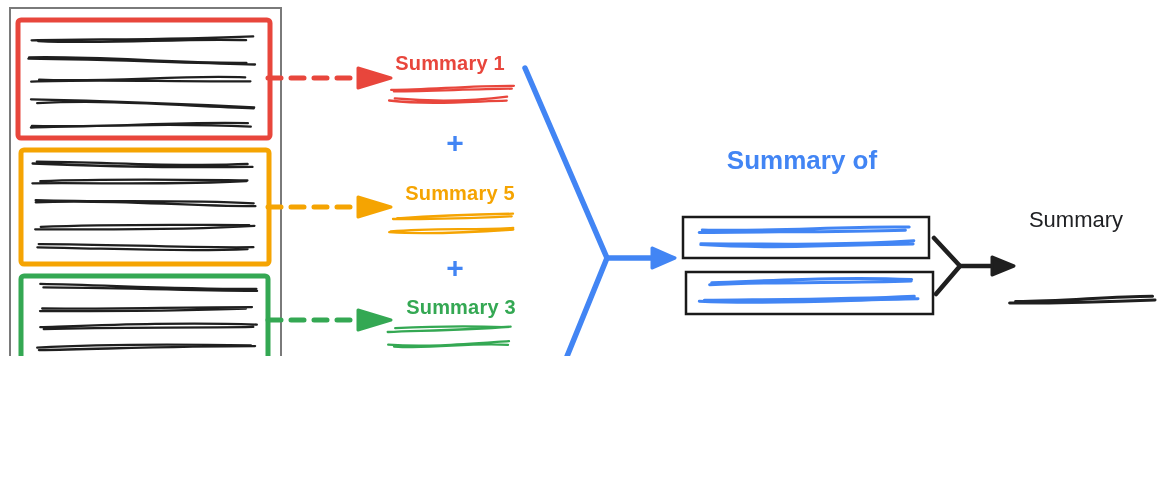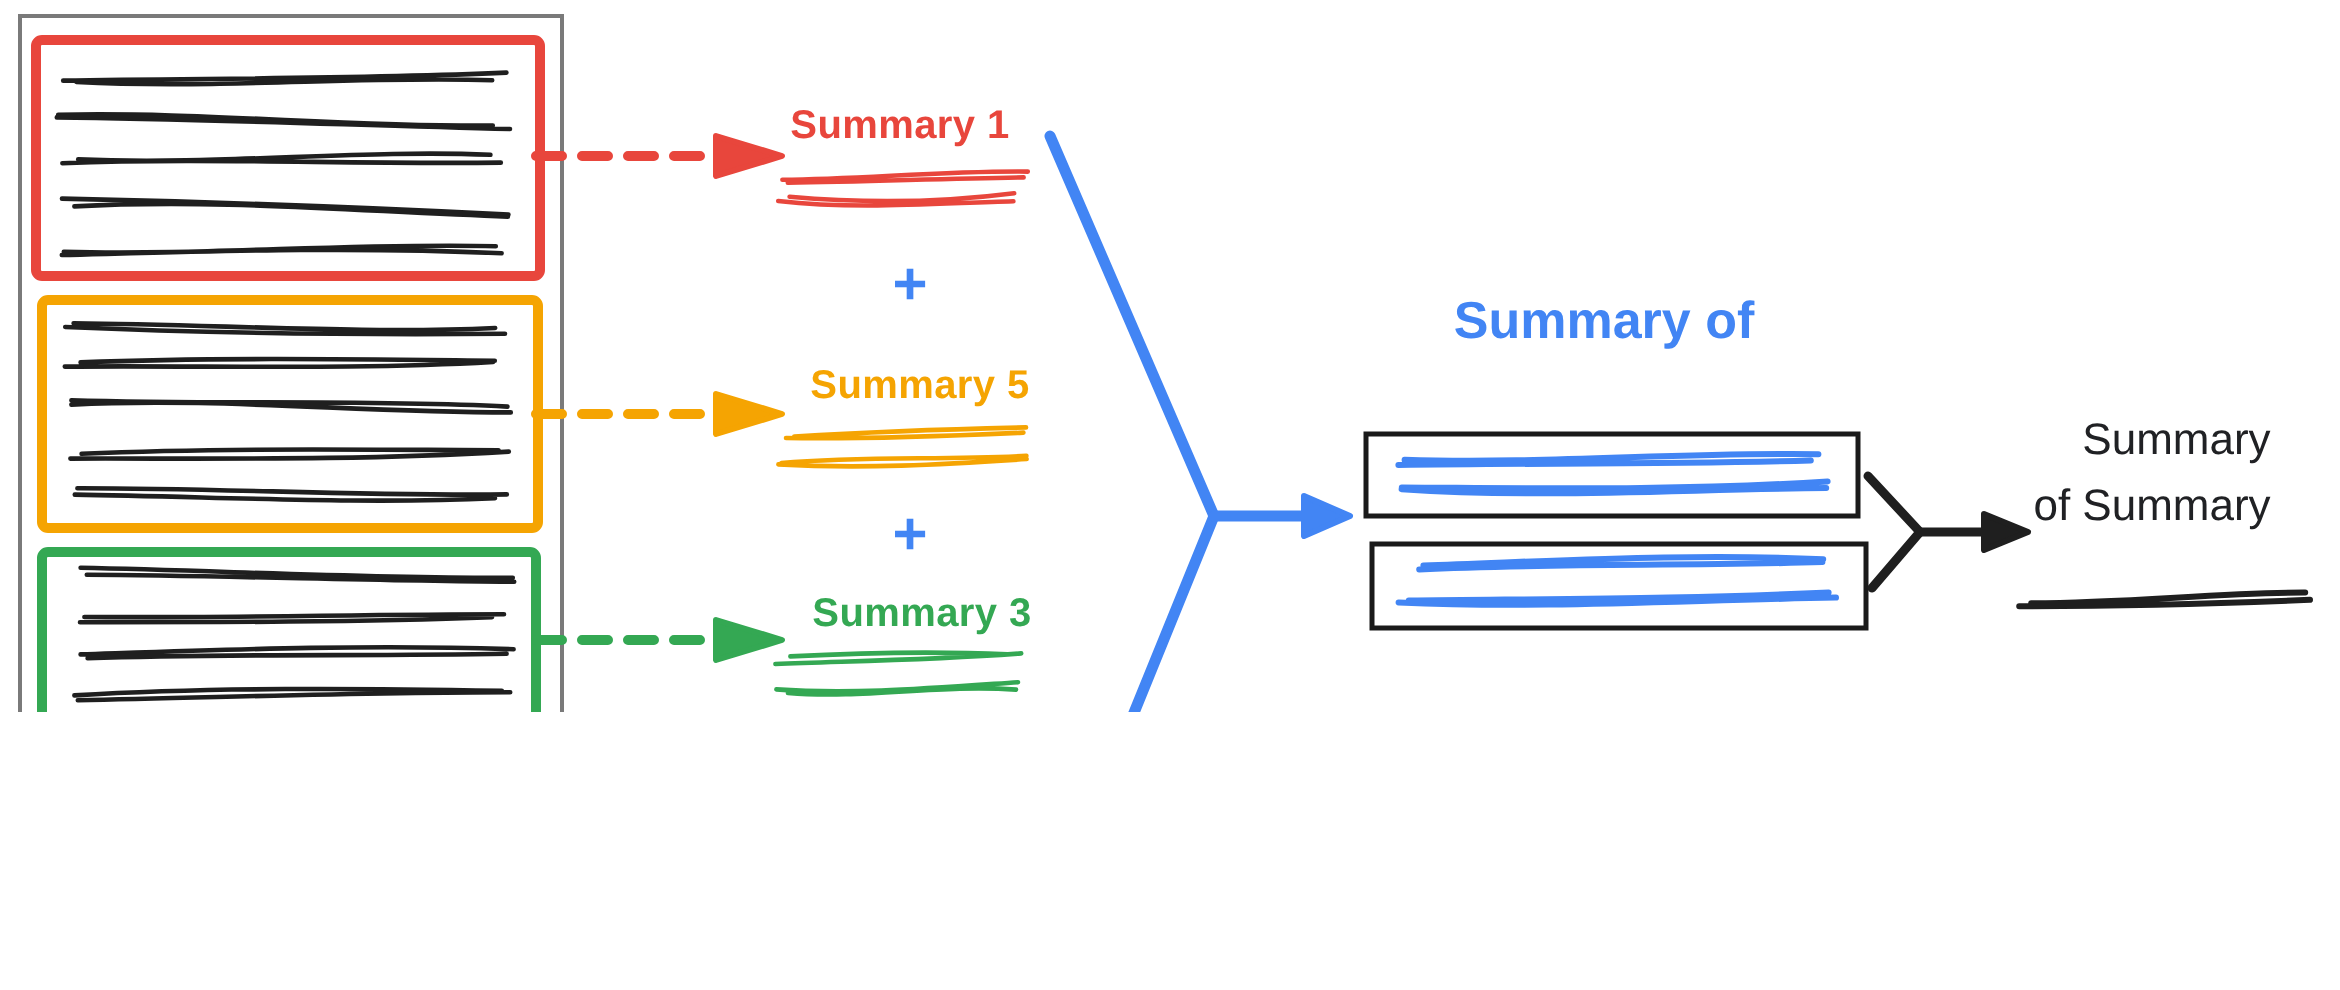--- a/index.html
+++ b/index.html
@@ -159,15 +159,14 @@
 
   <div class="plus" style="left:455px;top:126px">+</div>
   <div class="plus" style="left:455px;top:251px">+</div>
 
   <div class="title">
     <div>Summary of</div>
   </div>
 
   <div class="final">
     <div>Summary</div>
-    <div>of Summary</div>
   </div>
 </div>
 
 </body></html>

